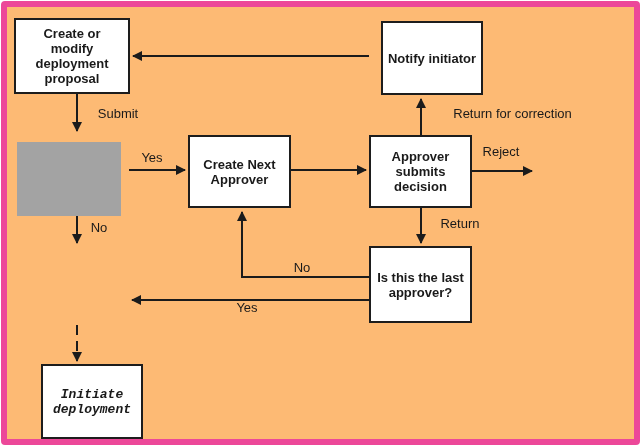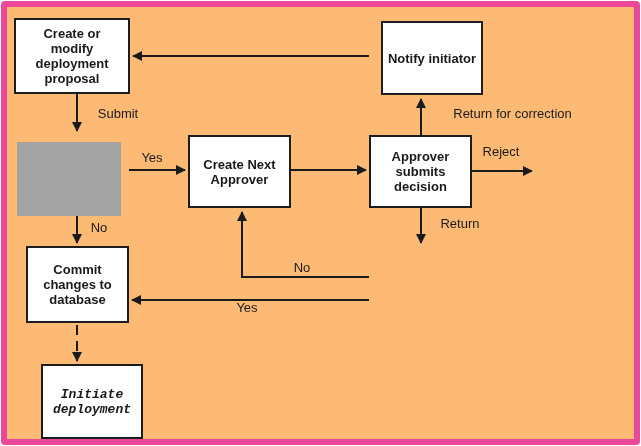--- a/index.html
+++ b/index.html
@@ -88,24 +88,23 @@
   <div class="node" style="left:181px;top:128px;width:103px;height:73px;">Create Next
 Approver</div>
 
   <div class="node" style="left:374px;top:14px;width:102px;height:74px;">Notify initiator</div>
 
   <div class="node" style="left:362px;top:128px;width:103px;height:73px;">Approver
 submits
 decision</div>
 
 
-  <div class="node" style="left:19px;top:239px;width:103px;height:77px;">Commit
-changes to
-database</div>
 
+  <div class="node" style="left:362px;top:239px;width:103px;height:77px;">Is this the last
+approver?</div>
 
   <div class="node italic" style="left:34px;top:357px;width:102px;height:75px;font-family:Liberation Mono, monospace;">Initiate
 deployment</div>
 
   <div class="elabel" style="left:111px;top:106px;">Submit</div>
 
   <div class="elabel" style="left:145px;top:150px;">Yes</div>
 
   <div class="elabel" style="left:92px;top:220px;">No</div>
 

